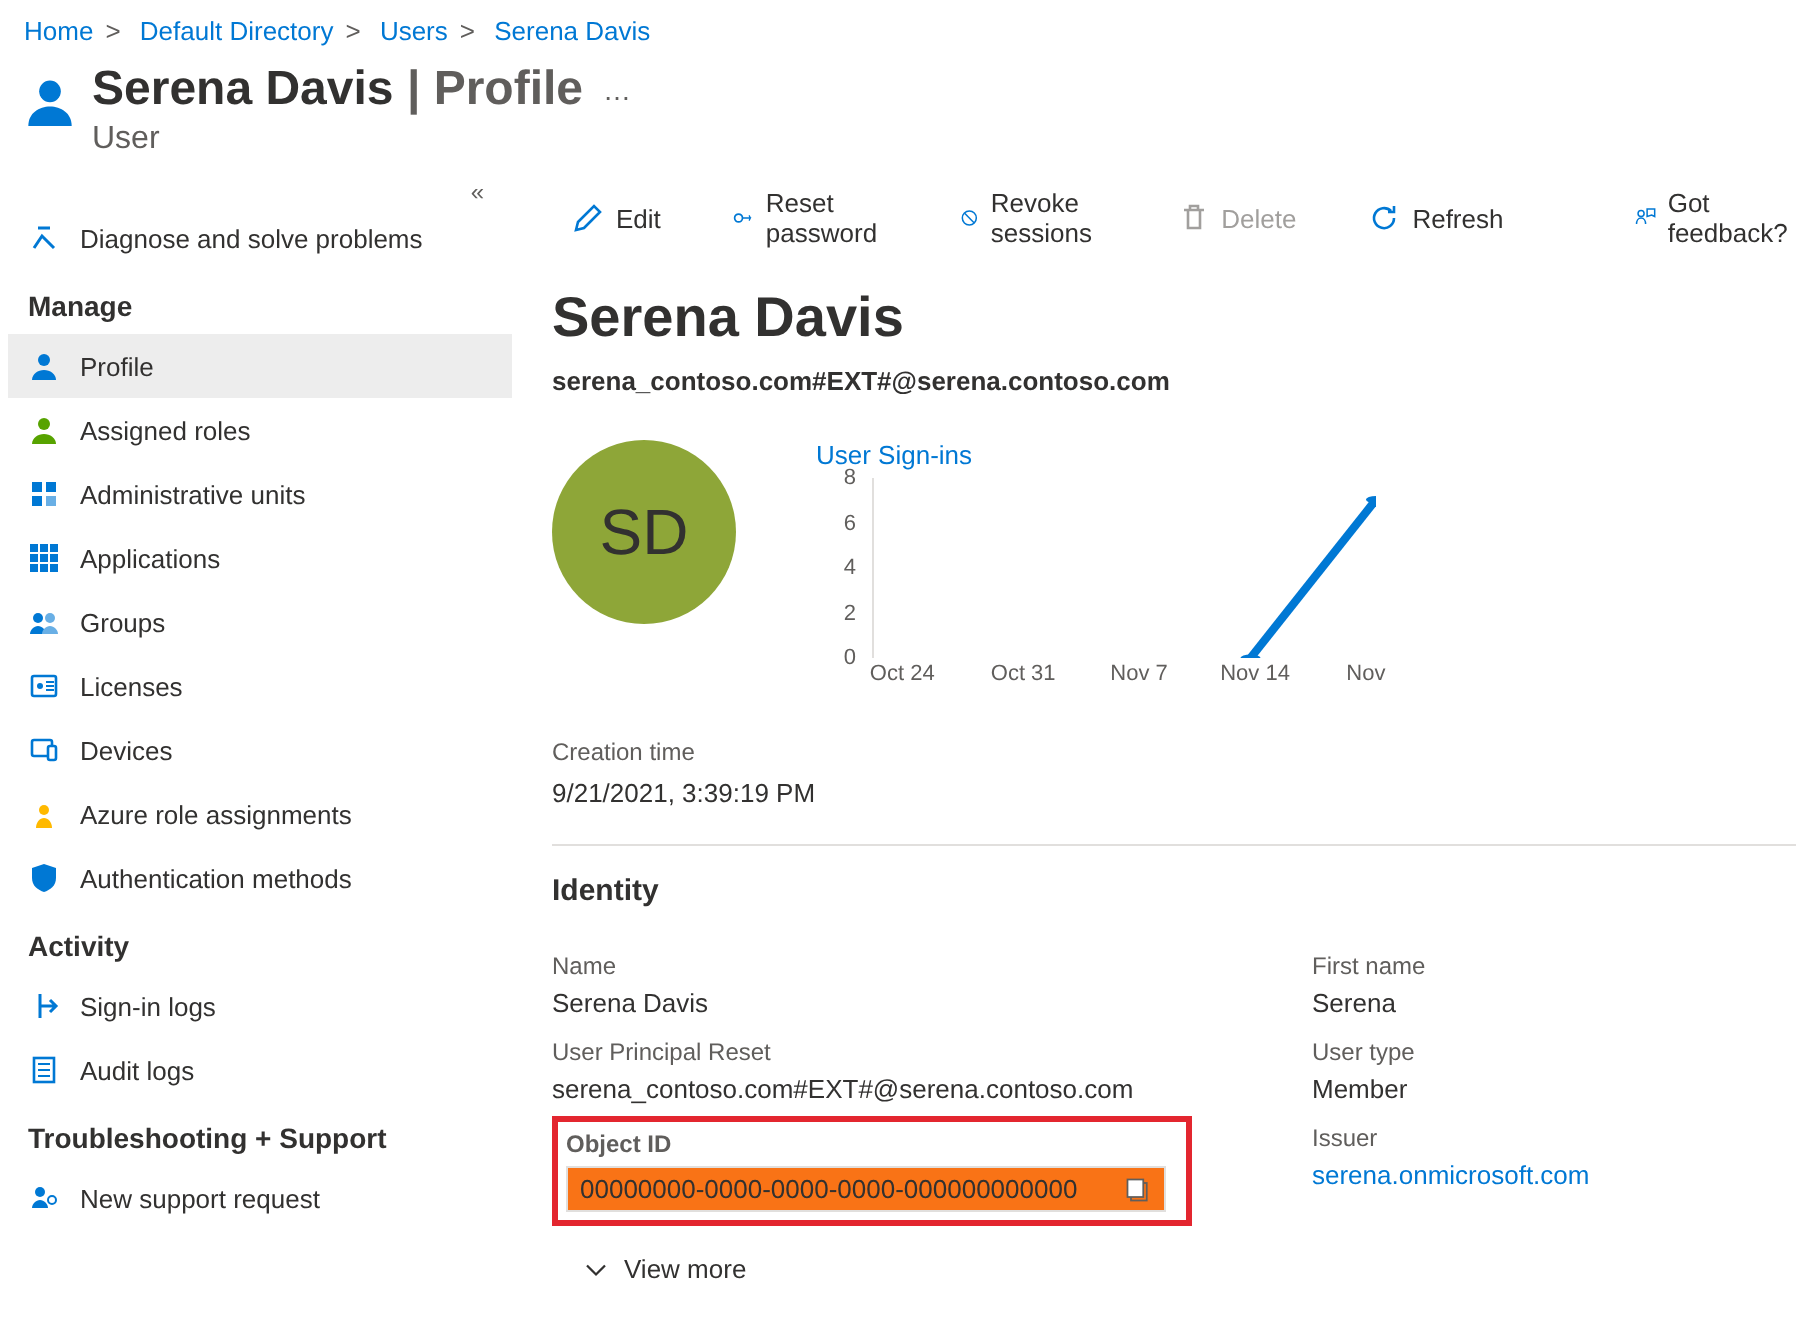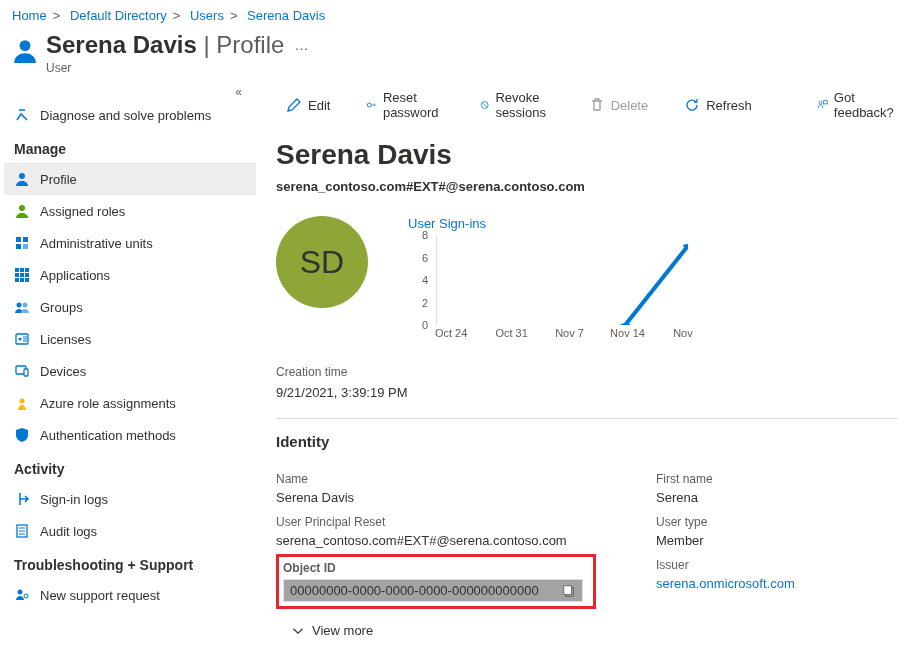--- a/index.html
+++ b/index.html
@@ -3,23 +3,23 @@
 <meta charset="utf-8">
 <style>
   * { box-sizing: border-box; margin: 0; padding: 0; }
   body { font-family: "Segoe UI", Arial, sans-serif; font-size: 13px; color: #323130; background:#fff; width:898px; }
   a { color:#0078d4; text-decoration:none; }
   .breadcrumb { padding: 8px 12px 4px 12px; font-size:13px; color:#0078d4; }
   .breadcrumb span.sep { color:#605e5c; margin:0 6px; }
   .header { display:flex; align-items:flex-start; padding: 4px 12px 10px 12px; }
   .header .avatar-head { width:26px; height:26px; margin-right:8px; margin-top:6px; }
   .header h1 { font-size:24px; font-weight:600; color:#323130; }
-  .header h1 .thin { font-weight:400; color:#605e5c; }
+  .header h1 .thin { font-weight:700; color:#605e5c; }
   .header .ellipsis { margin-left:10px; color:#605e5c; letter-spacing:1px; font-size:14px; padding-top:6px; }
-  .header .sub { font-size:12px; color:#605e5c; margin-top:2px; }
+  .header .sub { font-size:16px; color:#605e5c; margin-top:2px; }
   .layout { display:flex; }
   .sidebar { width:256px; padding: 0 0 0 4px; }
   .collapse { text-align:right; padding-right:14px; color:#605e5c; font-size:12px; }
   .nav-item { display:flex; align-items:center; height:32px; padding-left:10px; cursor:pointer; font-size:13px; gap:10px; }
   .nav-item.selected { background:#ededed; }
   .nav-heading { font-weight:600; font-size:14px; padding:10px 0 6px 10px; }
   .nav-item svg, .nav-item .icon { width:16px; height:16px; flex:0 0 16px; }
 
   .main { flex:1; padding-left:20px; padding-right:0; overflow:hidden; }
   .toolbar { display:flex; align-items:center; height:40px; border-bottom:0; gap:16px; }
@@ -47,21 +47,21 @@
   .field-value { font-size:13px; margin-top:6px; }
 
   hr.sec { border:none; border-top:1px solid #e1dfdd; margin:18px 0 14px 0; }
   .section-title { font-size:15px; font-weight:600; margin-bottom:12px; }
 
   .identity-grid { display:flex; gap:60px; }
   .col { flex:1; }
   .id-label { font-size:12px; color:#605e5c; margin-top:10px; }
   .id-value { font-size:13px; margin-top:4px; }
 
-  .objid-box { display:flex; align-items:center; background:#a3a3a3; border:1px solid #e1dfdd; padding:3px 6px; margin-top:4px; width:300px; justify-content:space-between; font-size:13px; }
+  .objid-box { display:flex; align-items:center; background:#f97316; border:1px solid #e1dfdd; padding:3px 6px; margin-top:4px; width:300px; justify-content:space-between; font-size:13px; }
   .objid-highlight { border:3px solid #e3262f; padding:4px; width:320px; margin-top:6px; }
   .objid-highlight .id-label{ margin-top:0;font-weight:bold; }
 
   .viewmore { display:flex; align-items:center; gap:8px; font-size:13px; margin-top:14px; padding-left:16px; cursor:pointer; }
 </style>
 </head>
 <body>
 
 <div class="breadcrumb">
   <a>Home</a><span class="sep">&gt;</span>

